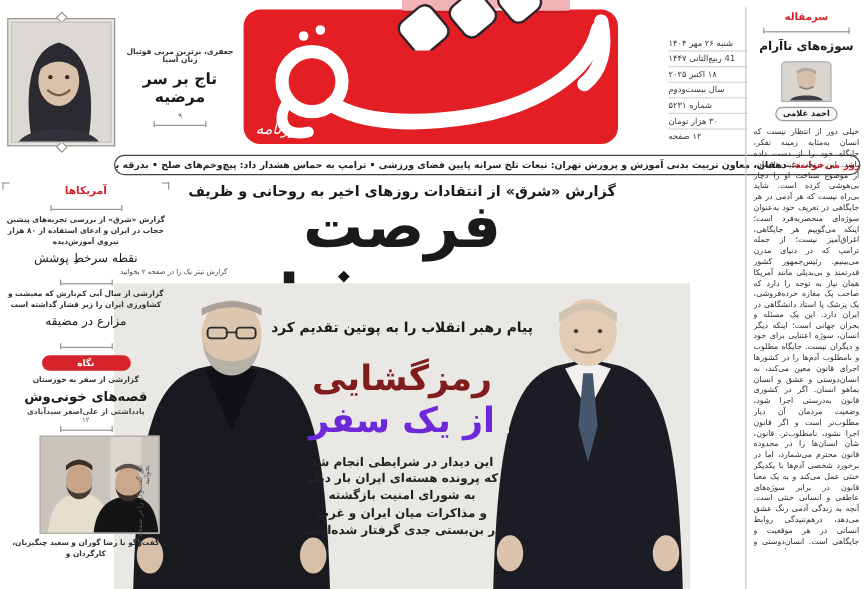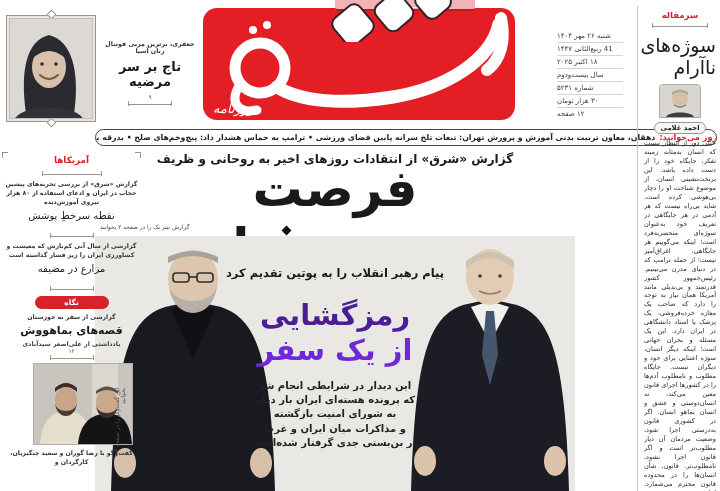--- a/index.html
+++ b/index.html
@@ -1,26 +1,26 @@
 <!DOCTYPE html>
 <html lang="fa" dir="rtl"><head>
 <meta charset="utf-8">
 <style>
   * { margin:0; padding:0; box-sizing:border-box; }
   html,body { width:720px; height:491px; }
   body { font-family:"DejaVu Sans", sans-serif; background:#ffffff; color:#1a1a1a; overflow:hidden; }
   #page { position:relative; width:720px; height:491px; background:#fff; direction:rtl; }
 
   
-  #editorial { position:absolute; right:0; top:6px; width:83px; height:485px; border-left:1px solid #c9c6c2; padding:4px 4px 0 6px; }
+  #editorial { position:absolute; right:0; top:6px; width:99px; height:485px; border-left:1px solid #c9c6c2; padding:4px 4px 0 6px; }
   .ed-label { color:#d6232a; font-size:8.5px; font-weight:bold; text-align:center; }
   .orn-line { position:relative; height:5px; margin:2px 8px 3px 8px; border-bottom:1px solid #9a938c; }
   .orn-line::before,.orn-line::after{ content:""; position:absolute; bottom:-2px; width:1px; height:5px; background:#9a938c; }
   .orn-line::before{ right:0; } .orn-line::after{ left:0; }
-  .ed-title { font-size:19px; font-weight:normal; margin:7px 0 6px; }
+  .ed-title { font-size:10px; font-weight:bold; text-align:center; margin:7px 0 6px; }
   .ed-photo { position:relative; width:42px; height:34px; margin:0 auto; border:1px solid #aaa; border-radius:4px 4px 0 0; overflow:hidden; background:#dcd8d2; }
   .ed-name { display:block; width:52px; margin:4px auto 5px; border:1px solid #999; border-radius:7px; font-size:6.8px; font-weight:bold; text-align:center; padding:1px 0; background:#f7f6f4; }
   .ed-body { font-size:6.55px; line-height:1.37; text-align:justify; color:#2b2b2b; height:352px; overflow:hidden; }
 
   
   #date-block { position:absolute; top:30px; right:97px; width:66px; }
   .date-line { font-size:7px; color:#3a3a3a; text-align:left; padding:2px 0; border-bottom:1px solid #d8d5d0; white-space:nowrap; }
   .date-line:last-child { border-bottom:none; }
 
   #logo-box { position:absolute; top:8px; right:205px; width:312px; height:112px; background:#e31e25; border-radius:14px; }
@@ -62,21 +62,21 @@
 
   
   #lead-kicker { position:absolute; top:152px; right:145px; width:480px; text-align:center; font-size:12px; font-weight:bold; }
   #lead-headline { position:absolute; top:160px; right:145px; width:480px; text-align:center; font-size:50px; font-weight:bold; letter-spacing:-1px; }
   #lead-diamond { position:absolute; top:227px; right:430px; width:7px; height:7px; background:#111; transform:rotate(45deg); }
   #lead-note { position:absolute; top:224px; left:100px; width:120px; font-size:5.8px; color:#444; text-align:left; }
 
   
   #photo-area { position:absolute; top:236px; right:145px; width:480px; height:255px; background:#eae8e4; overflow:hidden; }
   .ps-deck { position:absolute; top:30px; right:0; width:100%; text-align:center; font-size:11.5px; font-weight:bold; line-height:1.35; }
-  .ps-red { position:absolute; top:62px; right:0; width:100%; text-align:center; font-size:29px; font-weight:bold; color:#4c1d95; }
+  .ps-red { position:absolute; top:62px; right:0; width:100%; text-align:center; font-size:29px; font-weight:bold; color:#7f1d1d; }
   .ps-black { position:absolute; top:97px; right:0; width:100%; text-align:center; font-size:29px; font-weight:bold; color:#6d28d9; }
   .ps-body { position:absolute; top:143px; right:0; width:100%; text-align:center; font-size:10px; font-weight:bold; line-height:1.42; color:#222; }
   .fig { position:absolute; bottom:0; }
 </style>
 </head>
 <body>
 
 <div id="page">
 
   <div id="logo-ribbon">
@@ -196,21 +196,21 @@
     <div class="hl-kicker">گزارش «شرق» از بررسی تجربه‌های پیشین حجاب در ایران و ادعای استفاده از ۸۰ هزار نیروی آموزش‌دیده</div>
     <div class="hl-title-lg">نقطه سرخطِ پوشش</div>
     <div class="orn"></div>
 
     <div class="hl-kicker">گزارشی از سال آبی کم‌بارش که معیشت و کشاورزی ایران را زیر فشار گذاشته است</div>
     <div class="hl-title-lg">مزارع در مضیقه</div>
     <div class="orn"></div>
 
     <span class="hl-badge">نگاه</span>
     <div class="hl-kicker" style="margin-top:2px;">گزارشی از سفر به خوزستان</div>
-    <div class="hl-title-md">قصه‌های بماهو‌وش</div>
+    <div class="hl-title-md">قصه‌های خونی‌وش</div>
     <div class="hl-byline">یادداشتی از علی‌اصغر سیدآبادی</div>
     <div class="orn" style="margin-top:4px;">
       <span class="num">۱۲</span>
     </div>
 
     <div id="theatre-photo">
       <svg width="98" height="80" viewBox="0 0 98 80">
         <rect width="98" height="80" fill="#c9c4bd"></rect>
         <rect x="58" y="0" width="26" height="80" fill="#dad6d0"></rect>
         <path d="M6 80 C 8 58, 16 50, 27 48 L 39 48 C 50 50, 56 58, 58 80 Z" fill="#e7dfcd"></path>

